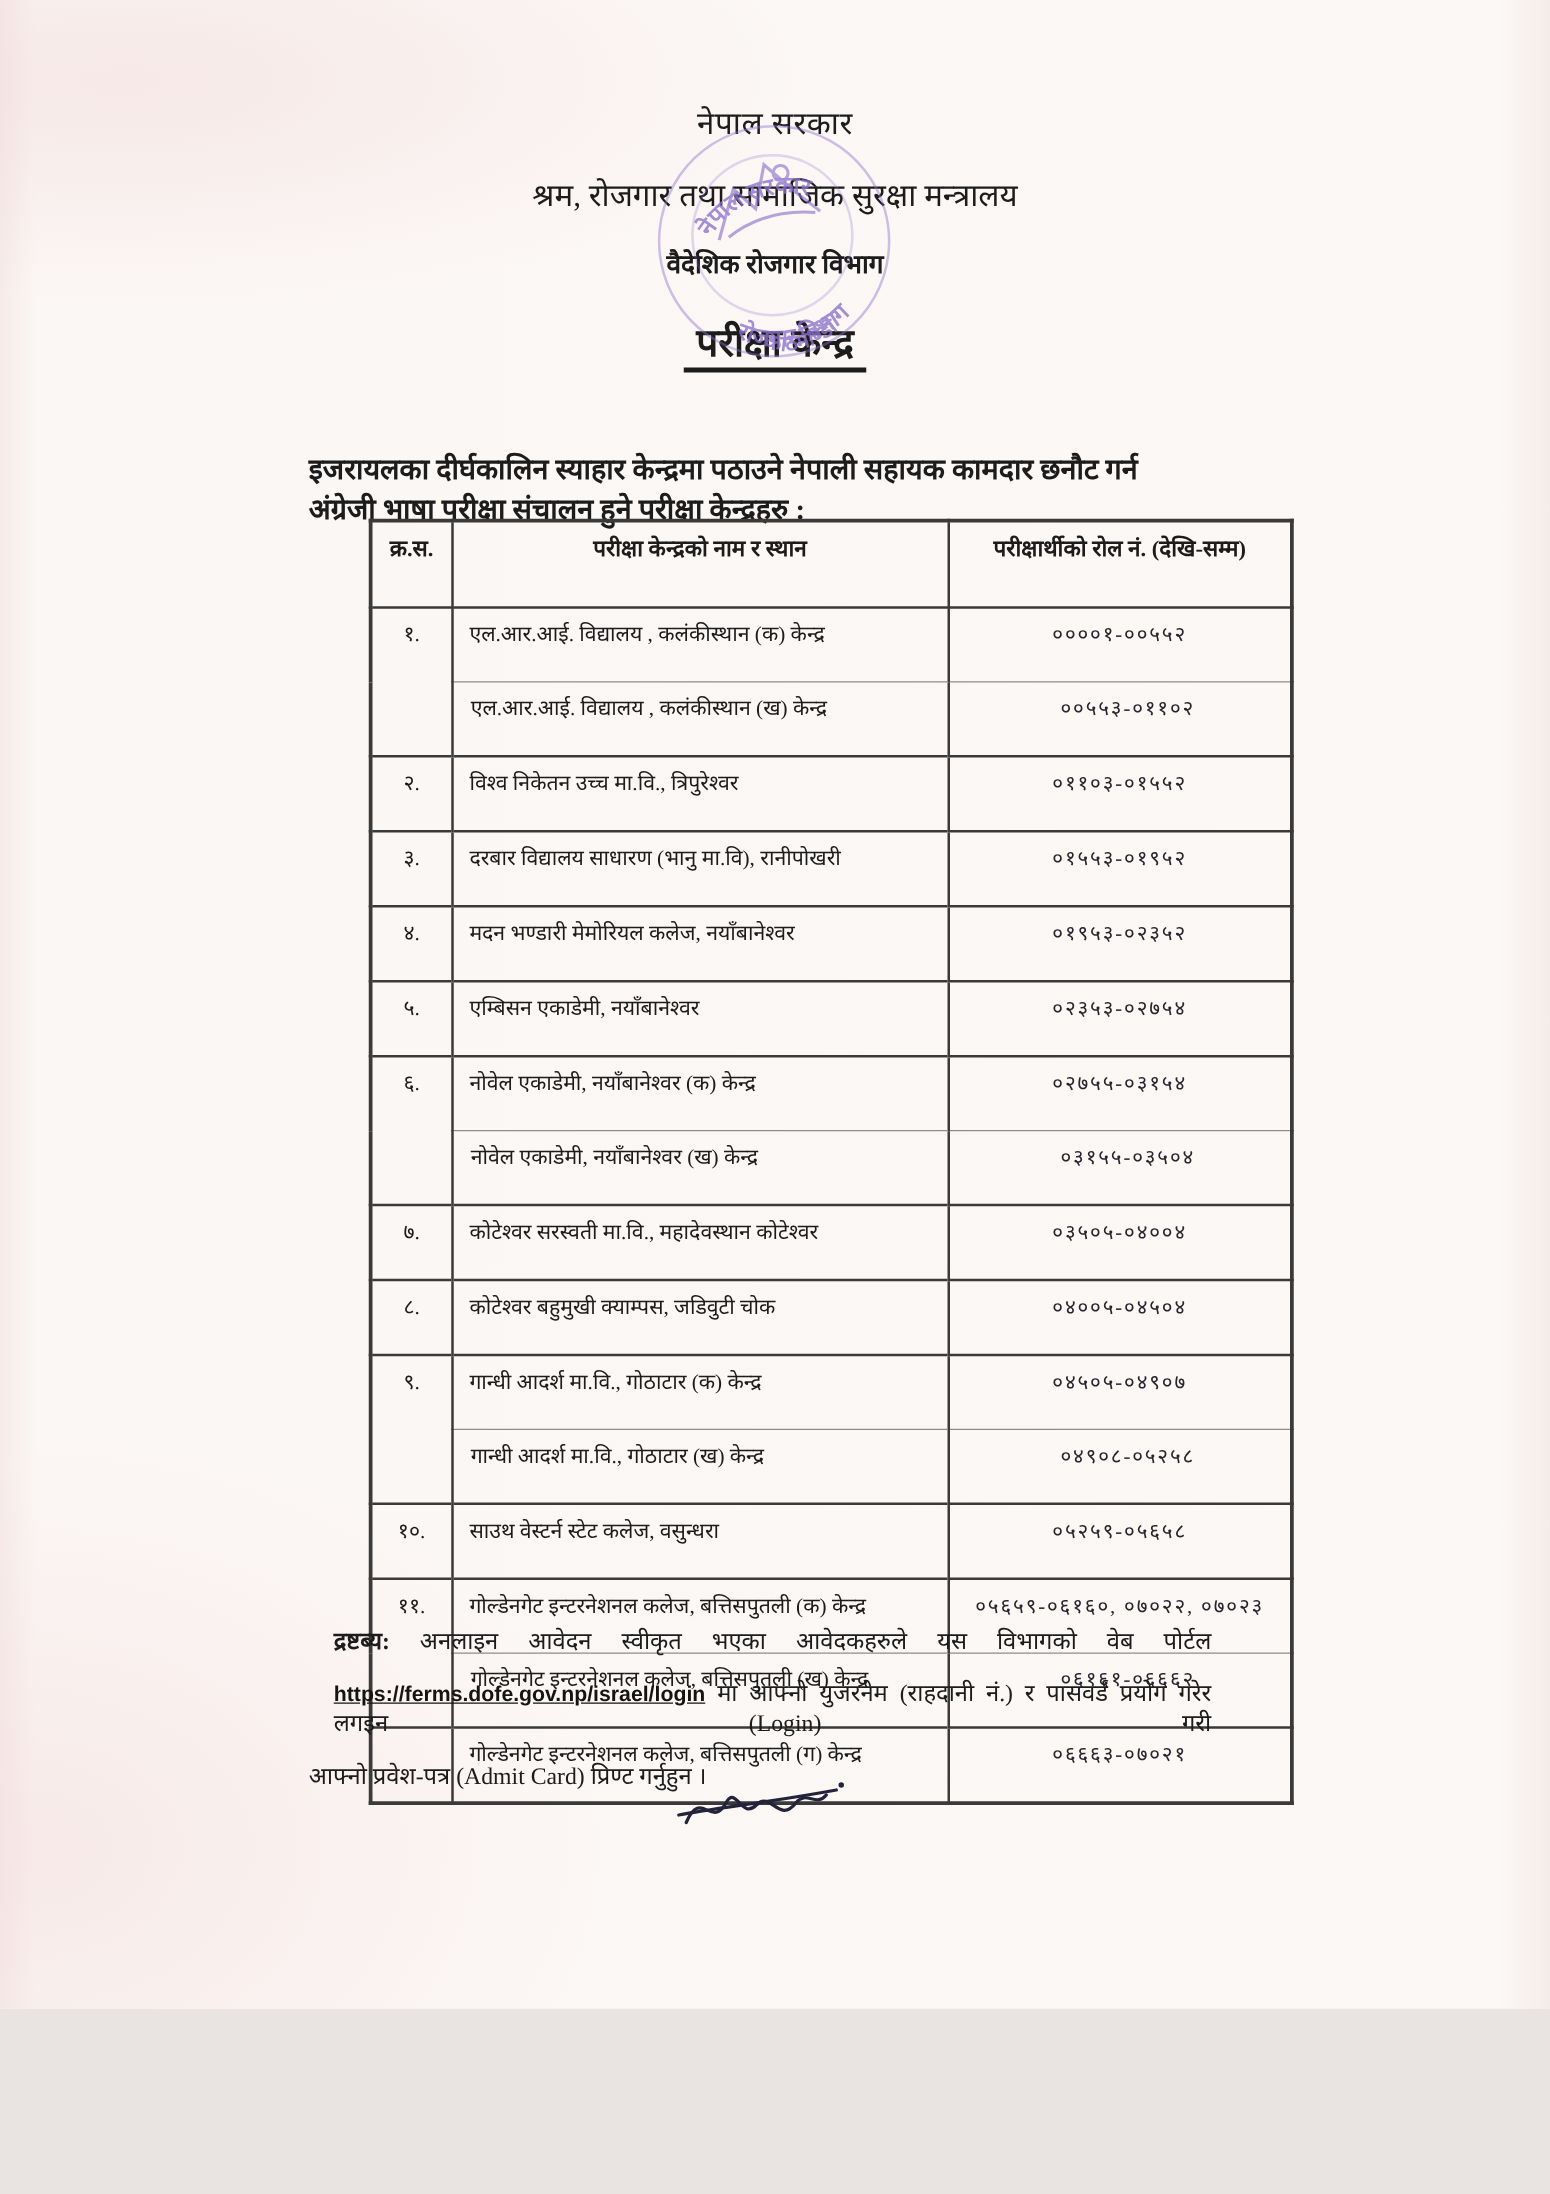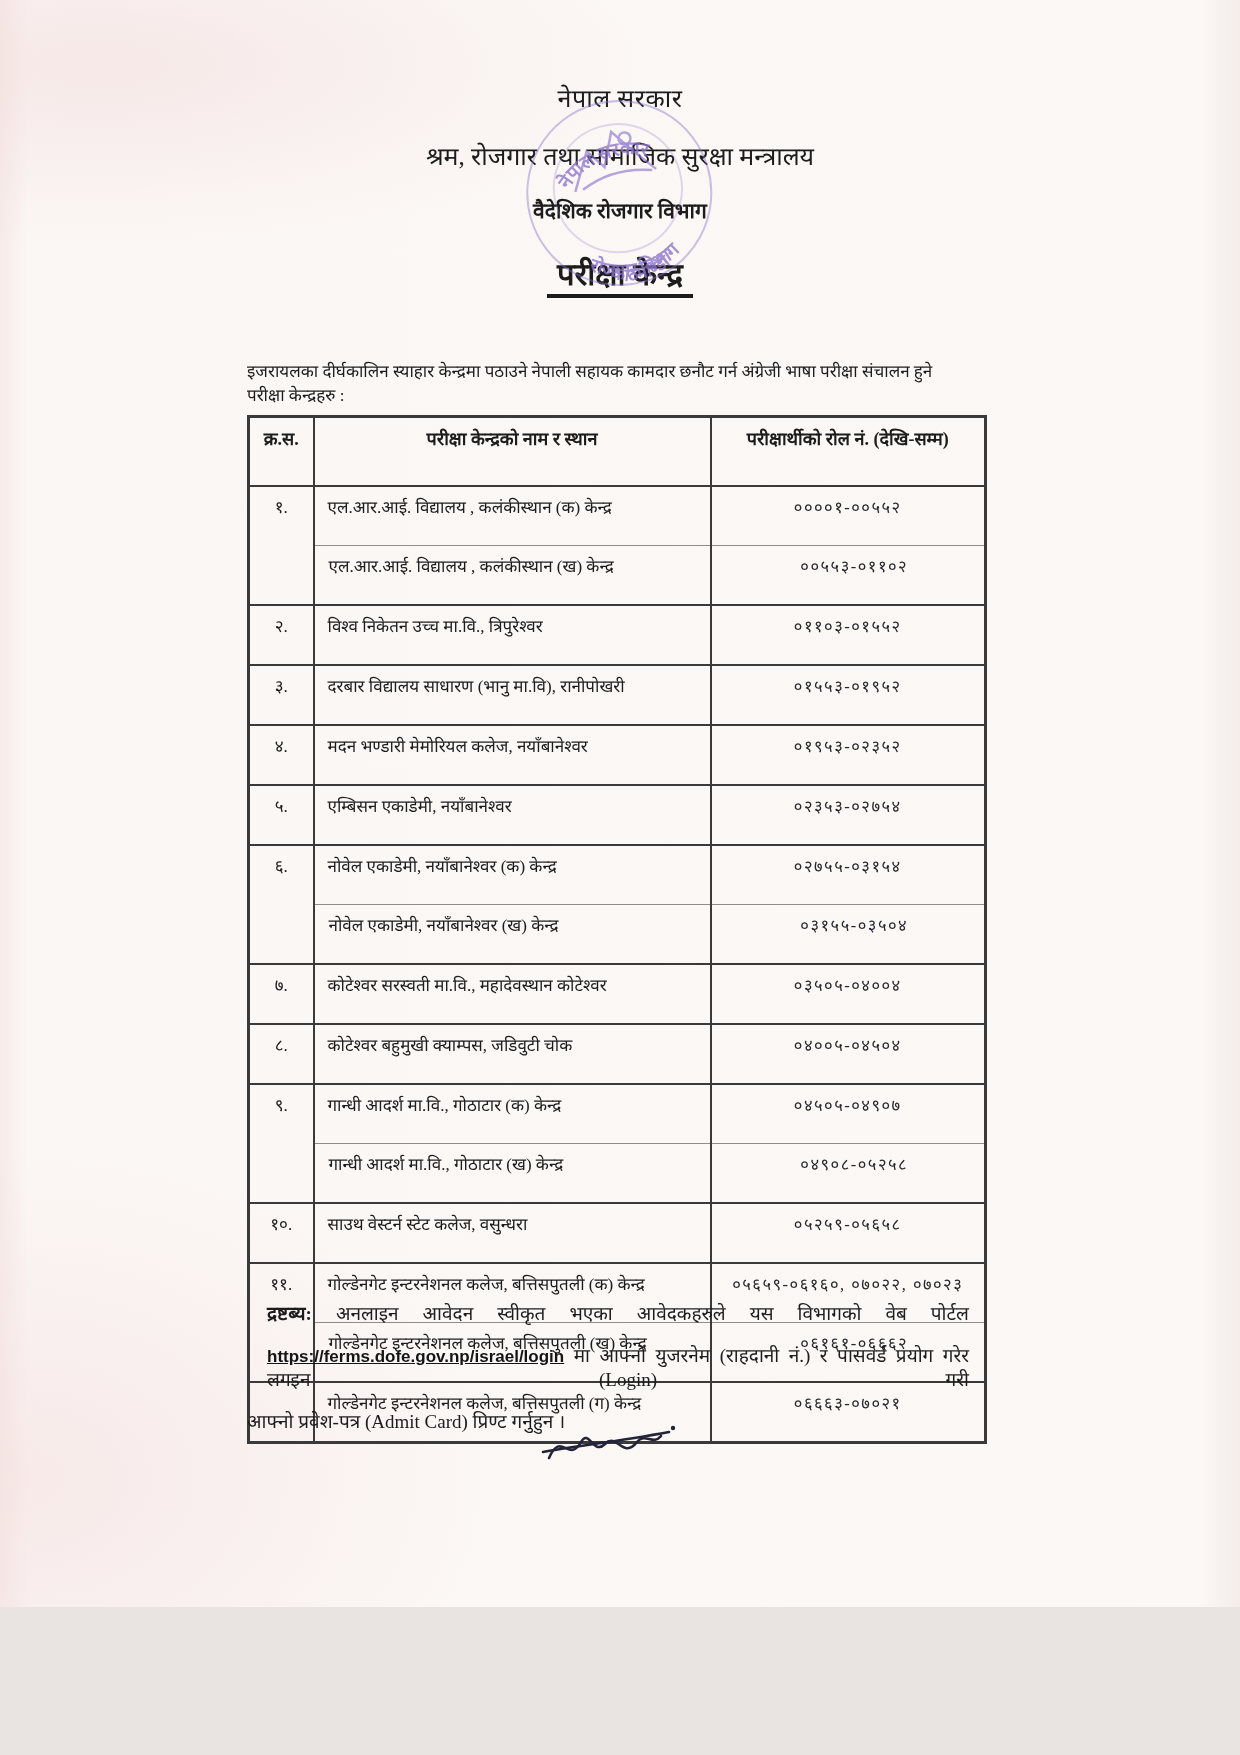--- a/index.html
+++ b/index.html
@@ -19,25 +19,25 @@
   .h-govt{top:80px;font-size:25px;letter-spacing:.5px;}
   .h-ministry{top:138px;font-size:25px;}
   .h-dept{top:196px;font-size:21px;font-weight:700;}
   .h-title{top:252px;font-size:31px;font-weight:700;}
   .h-title span{display:inline-block;border-bottom:4px solid #1c1c1c;padding:0 10px 0;}
   
   .stamp{position:absolute;left:512px;top:88px;width:215px;height:215px;
          transform:rotate(-16deg);opacity:.78;pointer-events:none;}
   
   .intro{position:absolute;left:247px;top:360px;width:722px;
-         font-size:17px;font-weight:400;line-height:1.4;}
+         font-size:23px;font-weight:700;line-height:1.4;}
   
   table.centers{position:absolute;left:247px;top:415px;border-collapse:collapse;
                 table-layout:fixed;width:737px;}
-  table.centers, table.centers td, table.centers th{border-color:#3a3a3a;}
+  table.centers, table.centers td, table.centers th{border-color:#3a3a3a;margin-left:48px;}
   table.centers{border:3px solid #3a3a3a;}
   th{border:2px solid #3a3a3a;font-size:18px;font-weight:700;
      height:58px;vertical-align:top;padding-top:8px;}
   td{font-size:17px;vertical-align:top;height:49px;padding-top:8px;}
   td.sn-cell{border-left:2px solid #3a3a3a;border-right:2px solid #3a3a3a;text-align:center;}
   td.name-cell{padding-left:13px;padding-right:6px;border-right:2px solid #3a3a3a;text-align:left;}
   td.roll-cell{text-align:center;font-size:16.5px;letter-spacing:1.5px;color:#26262c;
                font-family:"Liberation Serif","DejaVu Serif",serif;}
   tr.group-start td{border-top:2px solid #3a3a3a;}
   tr.sub-row td{border-top:1.5px solid #8f8d8b;padding-left:14px;}

